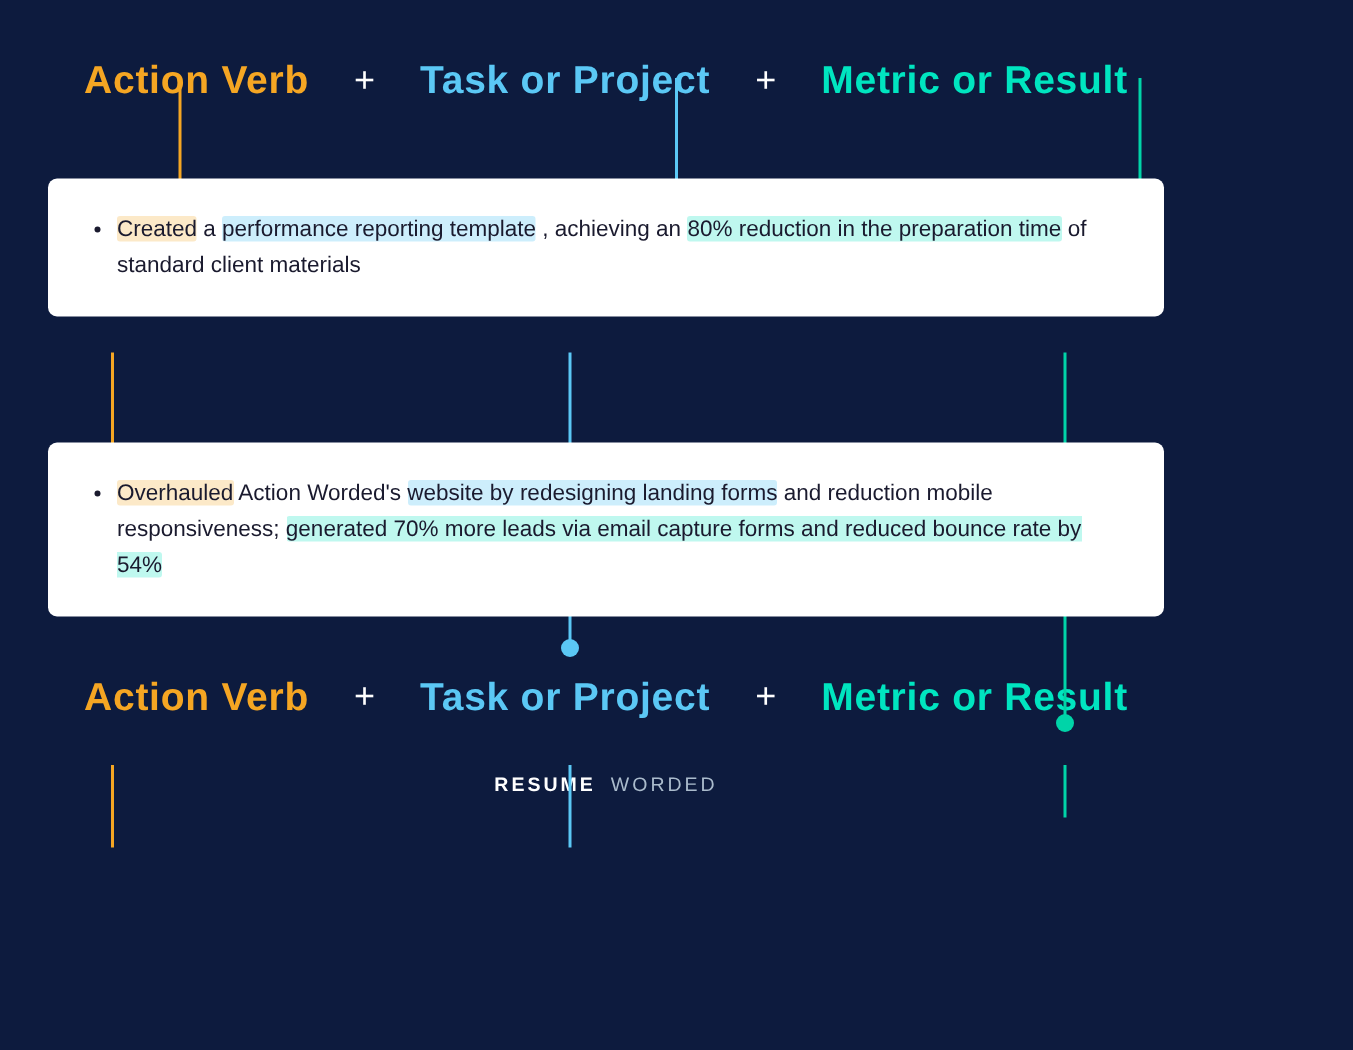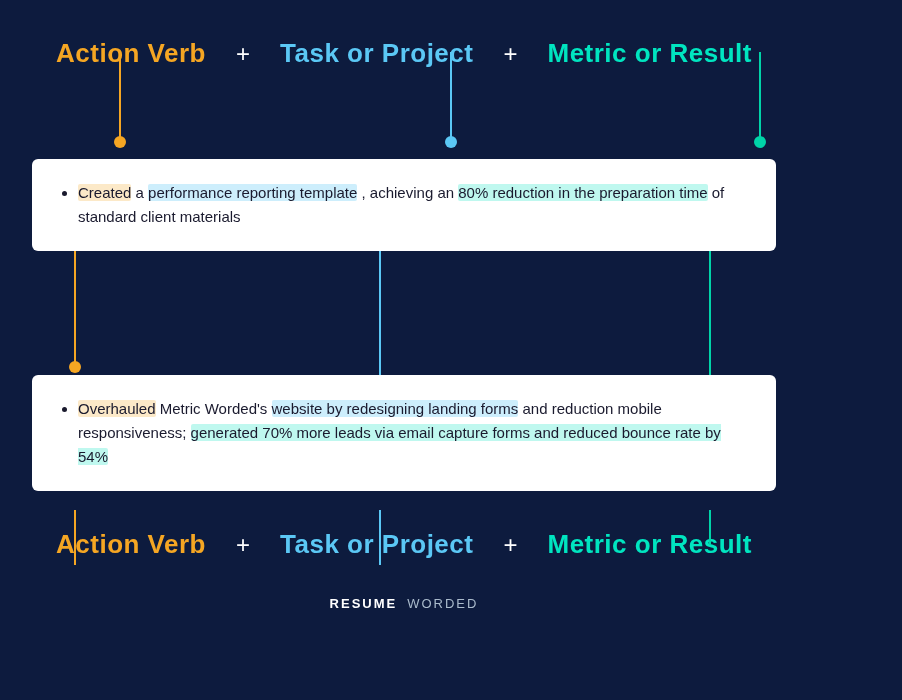--- a/index.html
+++ b/index.html
@@ -58,21 +58,20 @@
       text-transform: uppercase;
       margin-bottom: 6px;
     }
 
     
     .card {
       background-color: #ffffff;
       border-radius: 6px;
       padding: 22px 28px 22px 28px;
       position: relative;
-      margin-top: 40px;
     }
 
     .bullet-text {
       font-family: Arial, sans-serif;
       font-size: 15px;
       color: #1a1a2e;
       line-height: 1.6;
       list-style: disc;
       list-style-position: outside;
       padding-left: 18px;
@@ -198,21 +197,21 @@
     </div>
   </div>
 
   <div style="height: 68px;"></div>
 
   <div class="section bottom-section">
     <div class="card">
       <ul class="bullet-text">
         <li>
           <span class="hl-orange">Overhauled</span>
-          <span> Metric Worded's </span>
+          <span> Action Worded's </span>
           <span class="hl-blue">website by redesigning landing forms</span>
           <span> and reduction mobile responsiveness; </span>
           <span class="hl-teal">generated 70% more leads via email capture forms and reduced bounce rate by 54%</span>
         </li>
       </ul>
     </div>
   </div>
 
   <div style="height: 22px;"></div>
 

